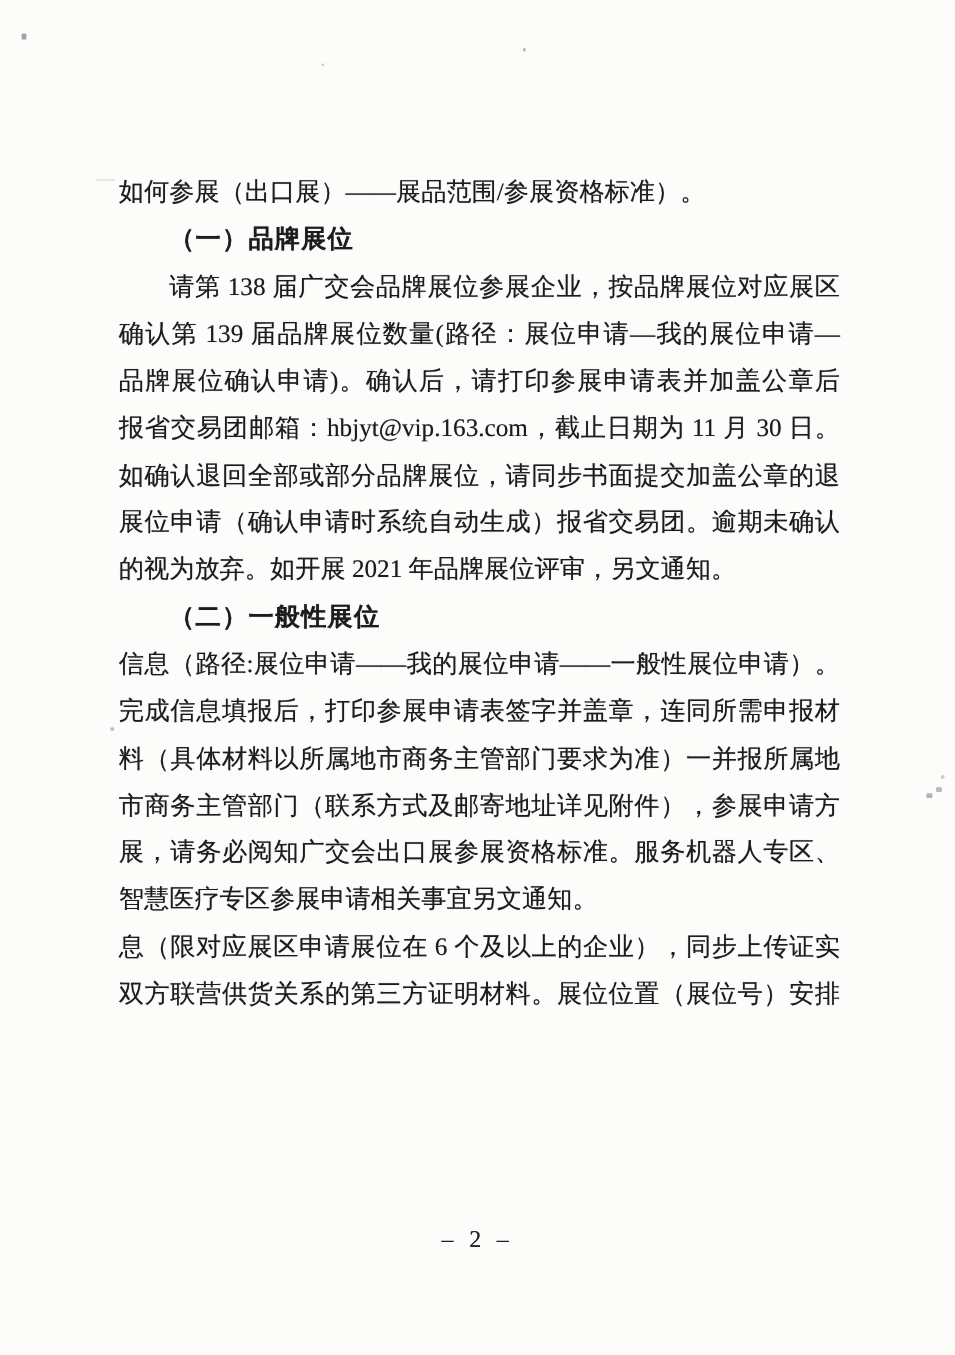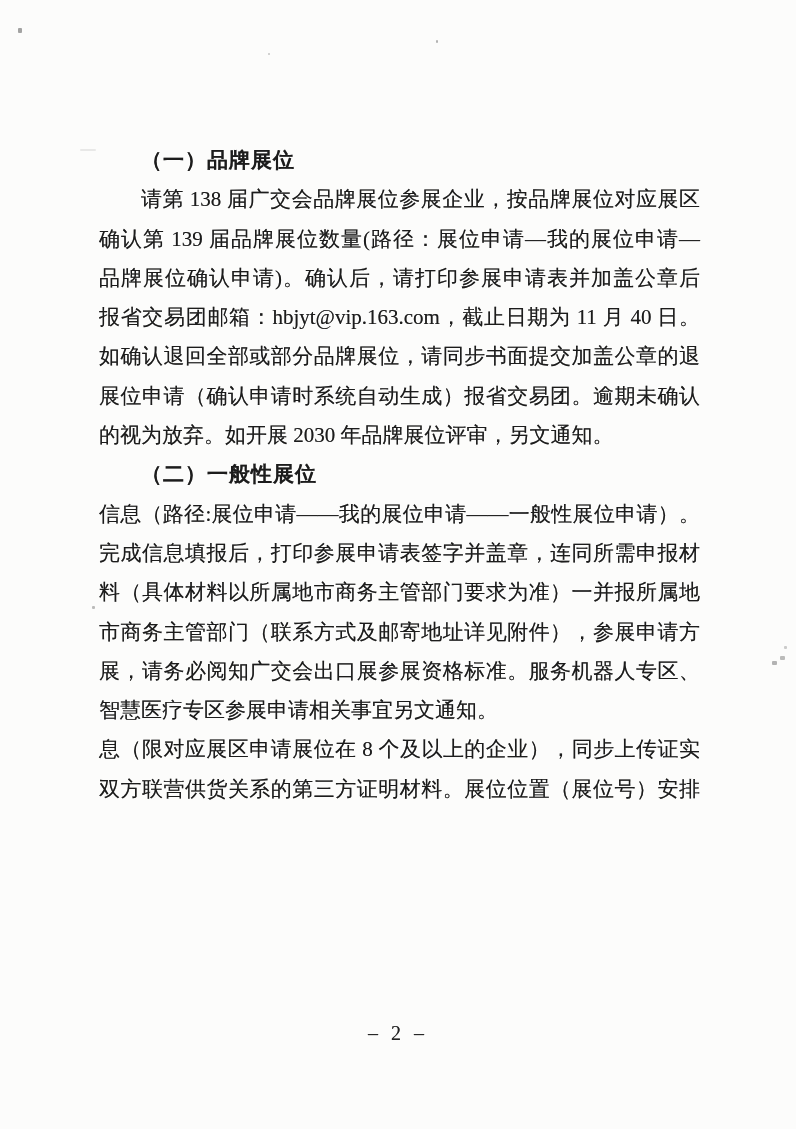--- a/index.html
+++ b/index.html
@@ -61,45 +61,48 @@
     position: absolute;
     background: #5a5a5a;
     border-radius: 1px;
   }
 </style>
 </head>
 <body>
 
 <div class="page">
   <div class="doc-body">
+      <div class="block continuation">
+        <div class="line endline">如何参展（出口展）——展品范围/参展资格标准）。</div>
+      </div>
       <div class="block heading">
         <div class="line endline">（一）品牌展位</div>
       </div>
       <div class="block paragraph">
         <div class="line indent">请第 138 届广交会品牌展位参展企业，按品牌展位对应展区</div>
         <div class="line">确认第 139 届品牌展位数量(路径：展位申请—我的展位申请—</div>
         <div class="line">品牌展位确认申请)。确认后，请打印参展申请表并加盖公章后</div>
-        <div class="line">报省交易团邮箱：hbjyt@vip.163.com，截止日期为 11 月 40 日。</div>
+        <div class="line">报省交易团邮箱：hbjyt@vip.163.com，截止日期为 11 月 30 日。</div>
         <div class="line">如确认退回全部或部分品牌展位，请同步书面提交加盖公章的退</div>
         <div class="line">展位申请（确认申请时系统自动生成）报省交易团。逾期未确认</div>
-        <div class="line endline">的视为放弃。如开展 2030 年品牌展位评审，另文通知。</div>
+        <div class="line endline">的视为放弃。如开展 2021 年品牌展位评审，另文通知。</div>
       </div>
       <div class="block heading">
         <div class="line endline">（二）一般性展位</div>
       </div>
       <div class="block paragraph">
         <div class="line">信息（路径:展位申请——我的展位申请——一般性展位申请）。</div>
         <div class="line">完成信息填报后，打印参展申请表签字并盖章，连同所需申报材</div>
         <div class="line">料（具体材料以所属地市商务主管部门要求为准）一并报所属地</div>
         <div class="line">市商务主管部门（联系方式及邮寄地址详见附件），参展申请方</div>
         <div class="line">展，请务必阅知广交会出口展参展资格标准。服务机器人专区、</div>
         <div class="line endline">智慧医疗专区参展申请相关事宜另文通知。</div>
       </div>
       <div class="block paragraph">
-        <div class="line">息（限对应展区申请展位在 8 个及以上的企业），同步上传证实</div>
+        <div class="line">息（限对应展区申请展位在 6 个及以上的企业），同步上传证实</div>
         <div class="line">双方联营供货关系的第三方证明材料。展位位置（展位号）安排</div>
       </div>
     </div>
   <div class="page-number">– 2 –</div>
   <div id="specks">
       <div class="speck" style="left: 18px; top: 28px; width: 4px; height: 5px; opacity: 0.55;"></div>
       <div class="speck" style="left: 436px; top: 40px; width: 2px; height: 3px; opacity: 0.45;"></div>
       <div class="speck" style="left: 268px; top: 53px; width: 2px; height: 2px; opacity: 0.35;"></div>
       <div class="speck" style="left: 80px; top: 149px; width: 16px; height: 2px; opacity: 0.12;"></div>
       <div class="speck" style="left: 92px; top: 606px; width: 3px; height: 3px; opacity: 0.4;"></div>

